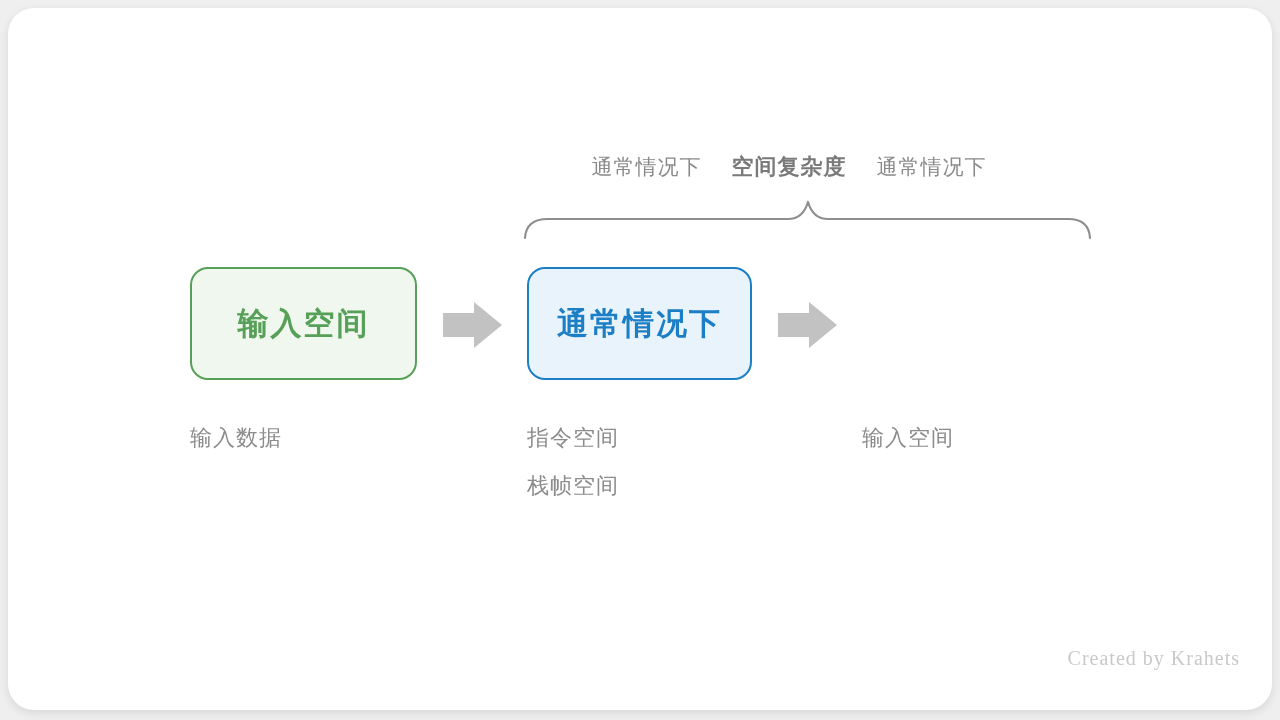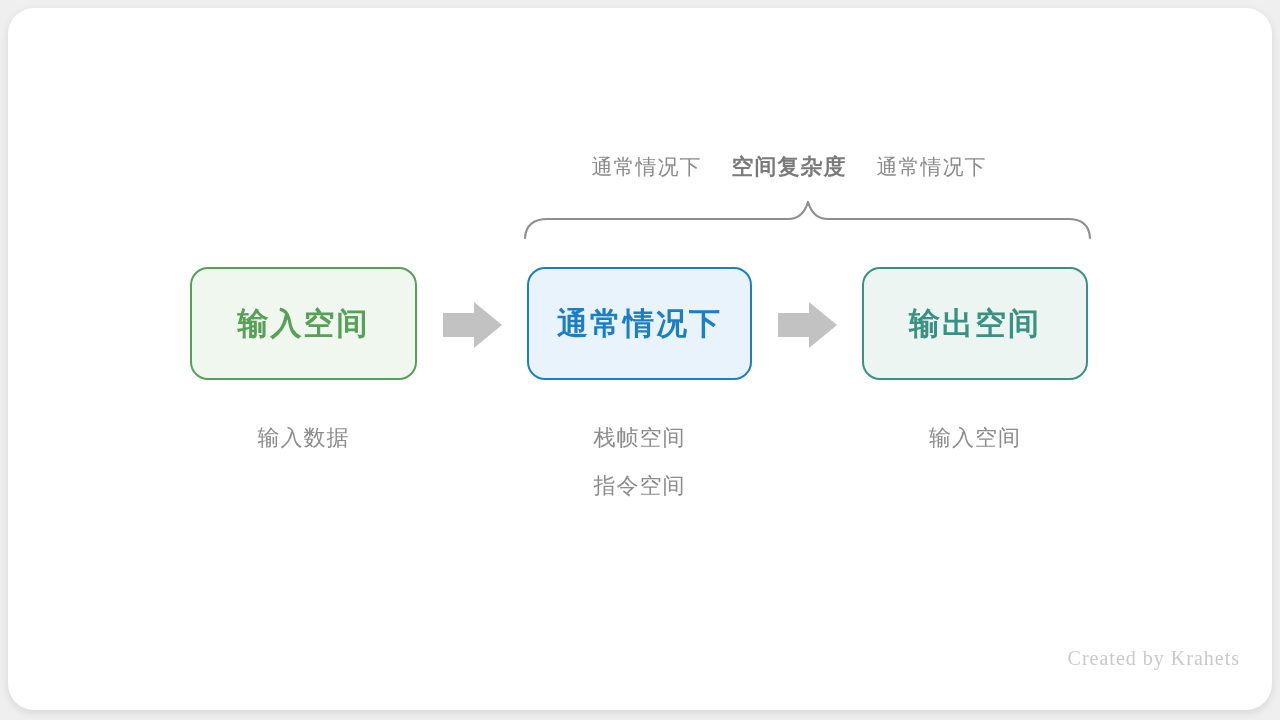--- a/index.html
+++ b/index.html
@@ -82,21 +82,21 @@
   }
   .node-input  { left: 190px; width: 227px;
     border-color: var(--green, #57a058); background: var(--green-fill, #f0f7ee); color: var(--green, #57a058); }
   .node-temp   { left: 527px; width: 225px;
     border-color: var(--blue, #1c7fc6); background: var(--blue-fill, #e9f3fb); color: var(--blue, #1c7fc6); }
   .node-output { left: 862px; width: 226px;
     border-color: var(--teal, #3a9183); background: var(--teal-fill, #ecf5f1); color: var(--teal, #3a9183); }
   .ann {
     position: absolute;
     top: 414px;
-    text-align: center;
+    text-align: left;
     color: var(--label, #8c8c8c);
     font-size: 22px;
     letter-spacing: 1px;
   }
   .ann-line { line-height: 48px; }
   .ann-input  { left: 190px; width: 227px; }
   .ann-temp   { left: 527px; width: 225px; }
   .ann-output { left: 862px; width: 226px; }
   .credit {
     position: absolute;
@@ -125,29 +125,26 @@
     <span class="cap-bold">空间复杂度</span>
     <span class="cap-reg">通常情况下</span>
   </div>
 
   <div class="node node-input">
     <span>输入空间</span>
   </div>
   <div class="node node-temp">
     <span>通常情况下</span>
   </div>
-  <div class="node node-output">
-    <span>输出空间</span>
-  </div>
 
   <div class="ann ann-input">
     <div class="ann-line">输入数据</div>
   </div>
   <div class="ann ann-temp">
+    <div class="ann-line">指令空间</div>
     <div class="ann-line">栈帧空间</div>
-    <div class="ann-line">指令空间</div>
   </div>
   <div class="ann ann-output">
     <div class="ann-line">输入空间</div>
   </div>
 
   <div class="credit">Created by Krahets</div>
 </div>
 
 </body></html>

